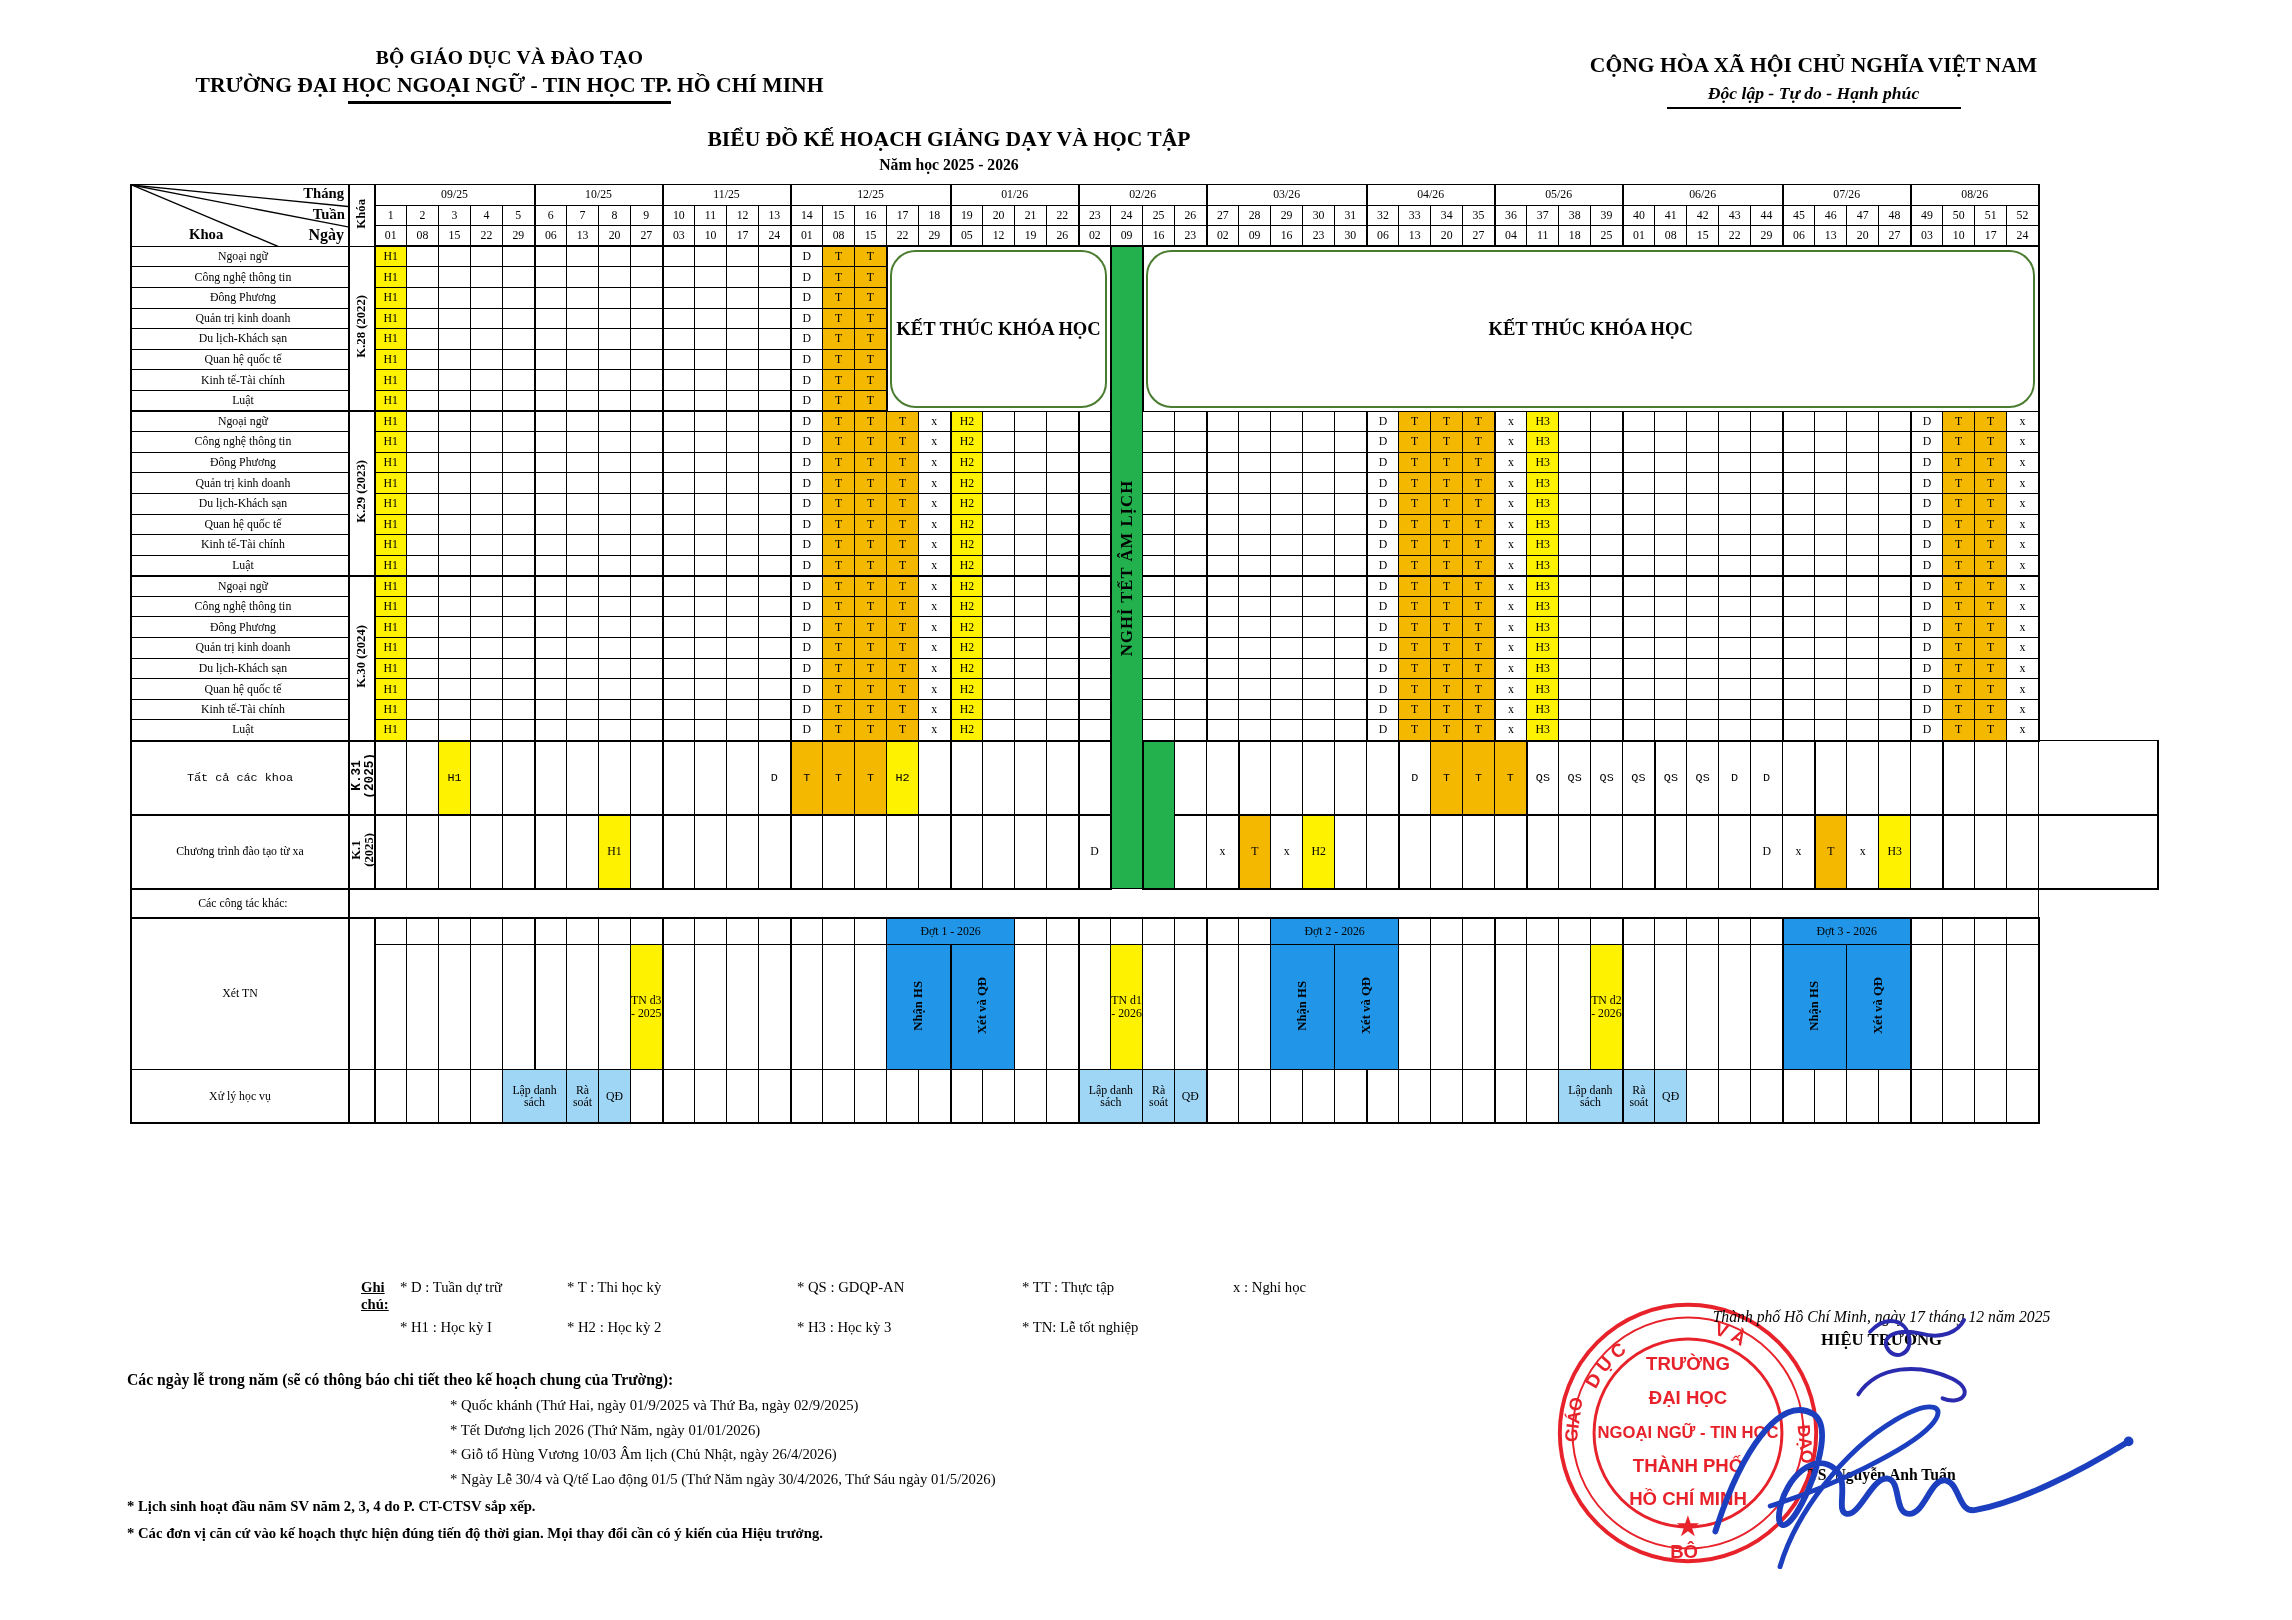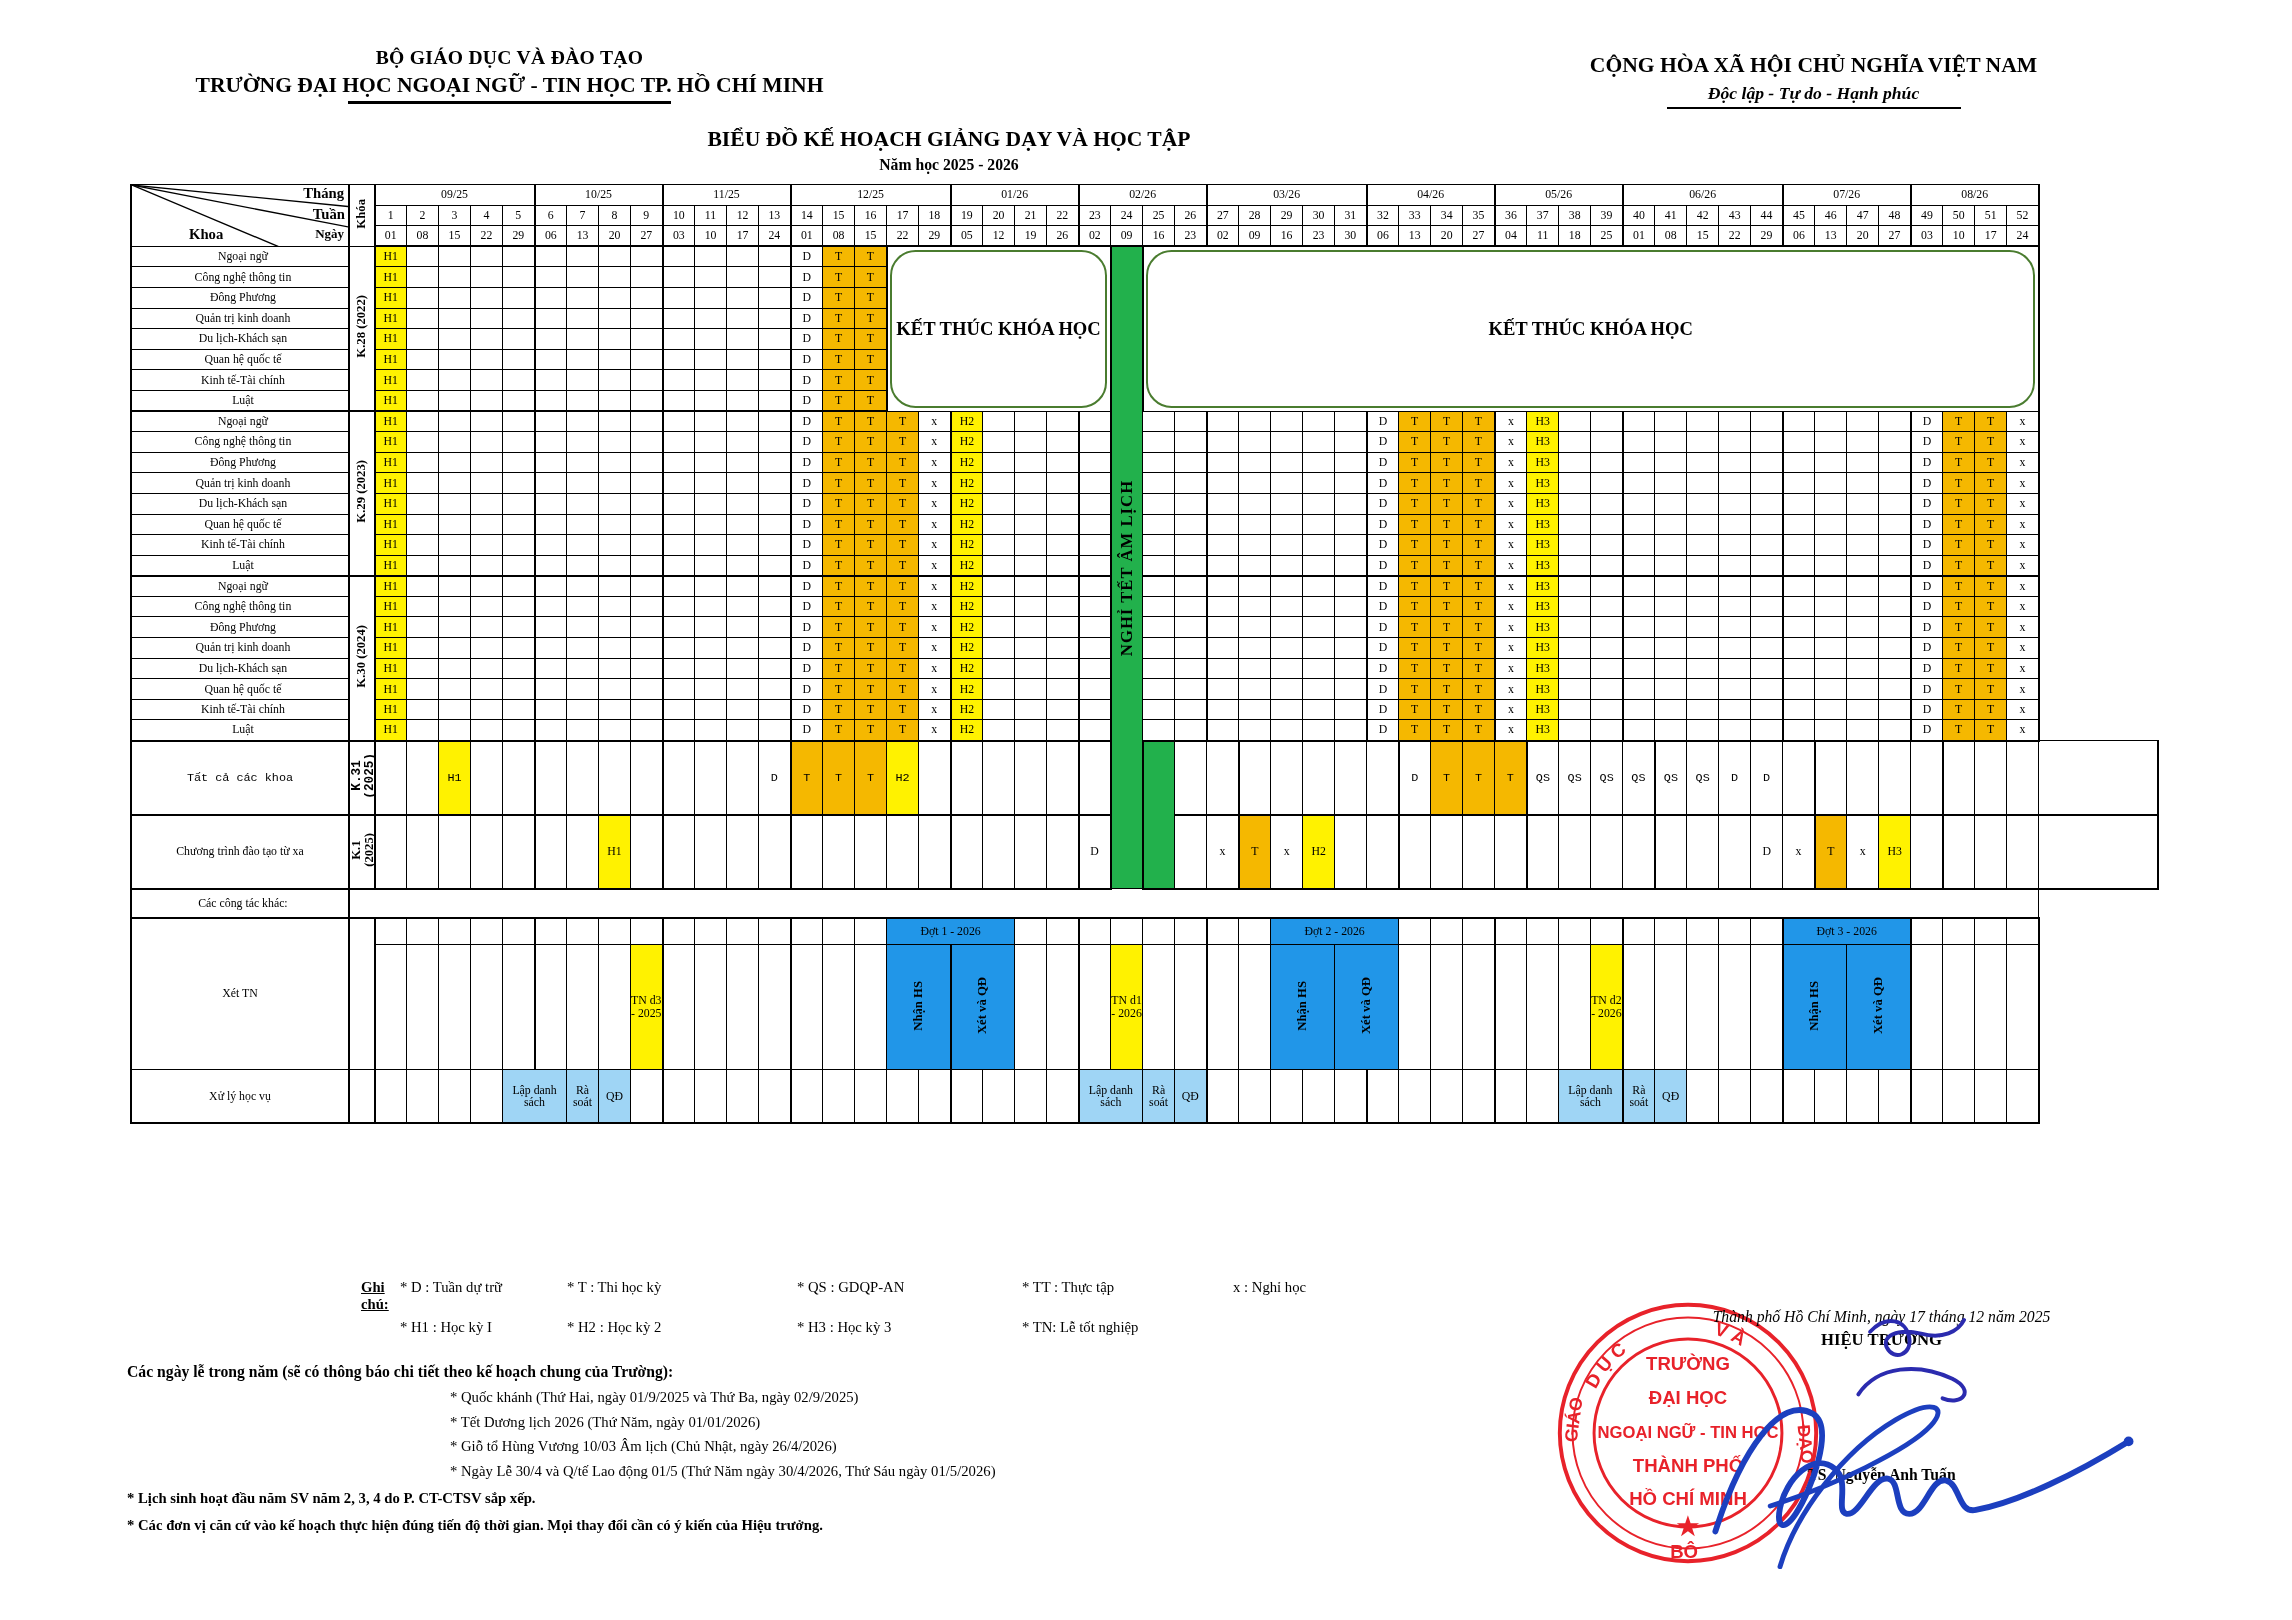--- a/index.html
+++ b/index.html
@@ -45,21 +45,21 @@
   .thick-r { border-right:2.5px solid #000 !important; }
   .thick-b { border-bottom:2.5px solid #000 !important; }
   .hdr-mon  { font-weight:bold; font-size:14.7px; }
   .hdr-wk   { font-size:12.7px; }
   .hdr-day  { font-size:12.7px; }
   .bold-day { font-weight:bold; }
 
   .corner { position:relative; height:62px; }
   .corner .lbl-thang { position:absolute; right:3.9px; top:0px;   font-weight:bold; font-size:14.7px; }
   .corner .lbl-tuan  { position:absolute; right:3px; top:20.6px;  font-weight:bold; font-size:14.7px; }
-  .corner .lbl-ngay  { position:absolute; right:3.9px; top:41px;  font-weight:bold; font-size:13px; }
+  .corner .lbl-ngay  { position:absolute; right:3.9px; top:41px;  font-weight:bold; font-size:16px; }
   .corner .lbl-khoa  { position:absolute; left:57px; top:41px;  font-weight:bold; font-size:14.7px; }
   .corner svg { position:absolute; left:0; top:0; }
 
   .vert { writing-mode: vertical-rl; transform: rotate(180deg);
           white-space:nowrap; font-weight:bold; font-size:12.7px; }
   .vert-khoa { writing-mode: vertical-rl; transform: rotate(180deg);
           white-space:nowrap; font-weight:bold; font-size:12.7px; line-height:1.05; }
 
   
   .f-h  { background:#FFF200; font-weight:bold; font-size:12.7px; }
@@ -100,21 +100,21 @@
   .legend { position:absolute; left:361px; top:0; width:1078px; }
   .legend .lrow { display:flex; margin-bottom:5.9px; }
   .legend .lc { display:inline-block; }
   .lc-a { width:39px; font-weight:bold; text-decoration:underline; }
   .lc-b { width:167px; }
   .lc-c { width:230px; }
   .lc-d { width:225px; }
   .lc-e { width:211px; }
   .lc-f { width:147px; }
 
-  .holidays { position:absolute; left:127px; top:84px; width:1372px; }
+  .holidays { position:absolute; left:127px; top:92px; width:1372px; }
   .holidays .h-title { font-weight:bold; font-size:15.7px; }
   .holidays .h-item { margin-left:323px; margin-top:7.8px; font-size:14.7px; }
   .holidays .h-foot { margin-top:9.8px; font-weight:bold; font-size:14.7px; }
 
   
   .sig { position:absolute; left:1607px; top:1308px; width:549px; text-align:center; }
   .sig .place { font-style:italic; font-size:15.7px; }
   .sig .role  { font-weight:bold; font-size:16.7px; margin-top:3.9px; }
   .sig .name  { font-weight:bold; font-size:15.7px; margin-top:116px; }
 

